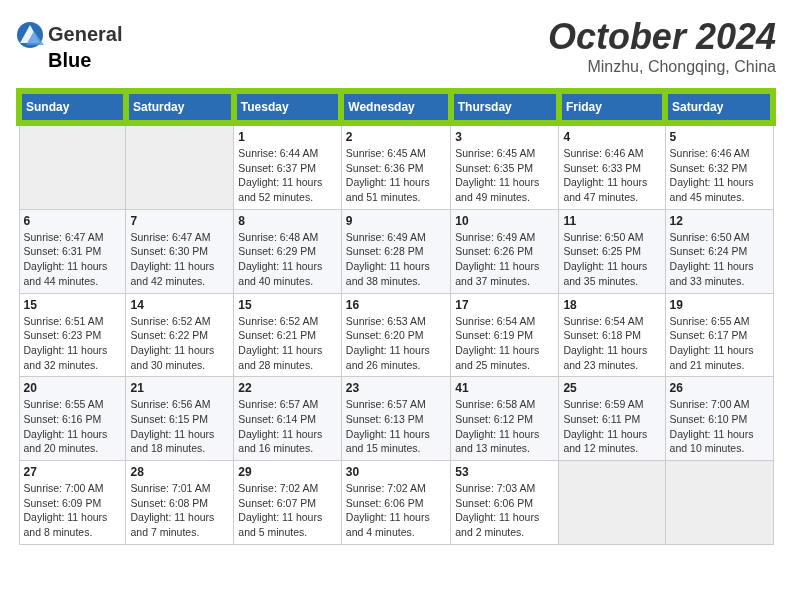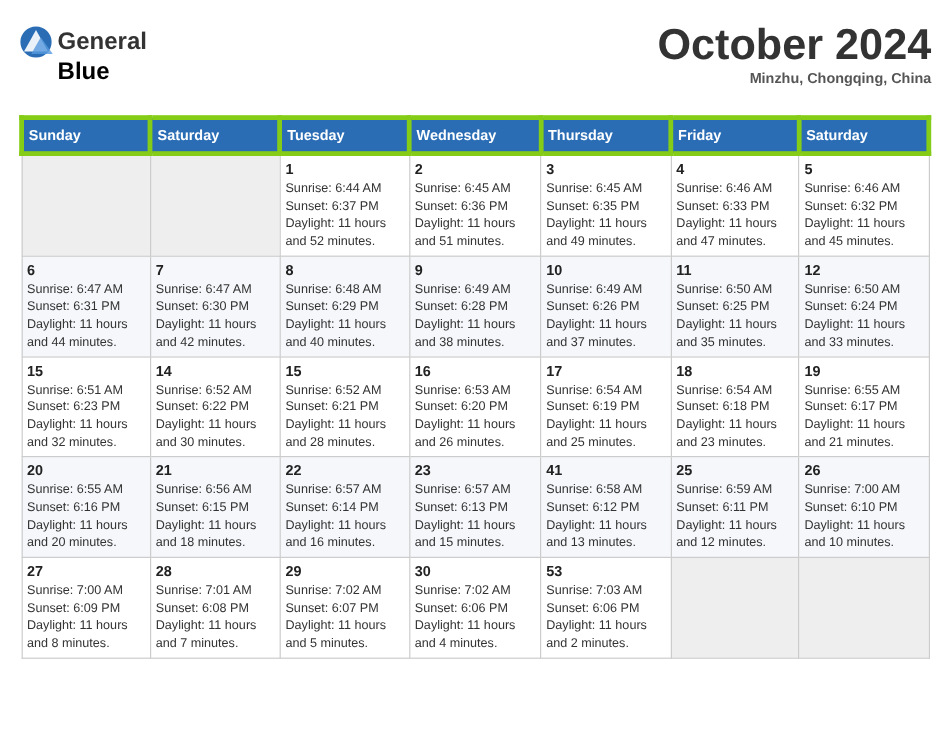--- a/index.html
+++ b/index.html
@@ -6,58 +6,58 @@
     body {
       font-family: Arial, sans-serif;
       background: #fff;
       width: 792px;
       min-height: 612px;
       padding: 16px;
     }
     .header-section {
       display: flex;
       justify-content: space-between;
-      align-items: flex-end;
-      margin-bottom: 24px;
+      align-items: center;
+      margin-bottom: 12px;
     }
     .logo {
       display: flex;
       flex-direction: column;
       align-items: flex-start;
     }
     .logo-row {
       display: flex;
       align-items: center;
       gap: 4px;
     }
     .title-section {
       text-align: right;
     }
     .month-title {
       font-size: 36px;
       font-weight: bold;
       color: #333;
+      font-style: italic;
     }
     .subtitle {
-      font-size: 12px;
+      font-size: 16px;
       color: #555;
-      font-weight: bold;
     }
     .calendar {
       width: 100%;
       border-collapse: collapse;
       font-size: 11px;
     }
     .calendar th {
       background-color: #2a6db5;
       color: #fff;
       padding: 6px 4px;
       text-align: left;
       font-size: 12px;
-      border: 4px solid #84cc16;
+      border: 6px solid #84cc16;
     }
     .calendar td {
       border: 1px solid #ccc;
       vertical-align: top;
       padding: 4px;
       width: 113px;
       min-height: 70px;
       background: #fff;
     }
     .calendar tr:nth-child(even) td {

